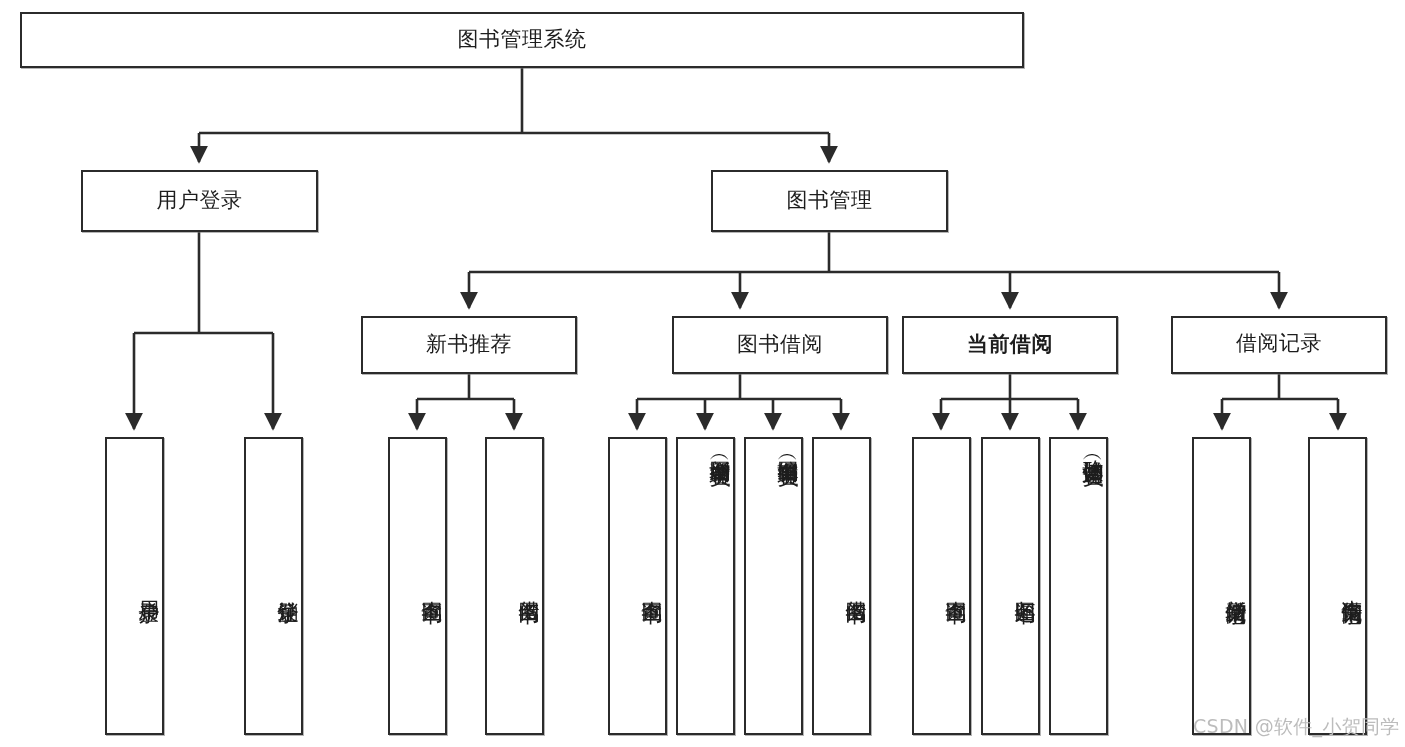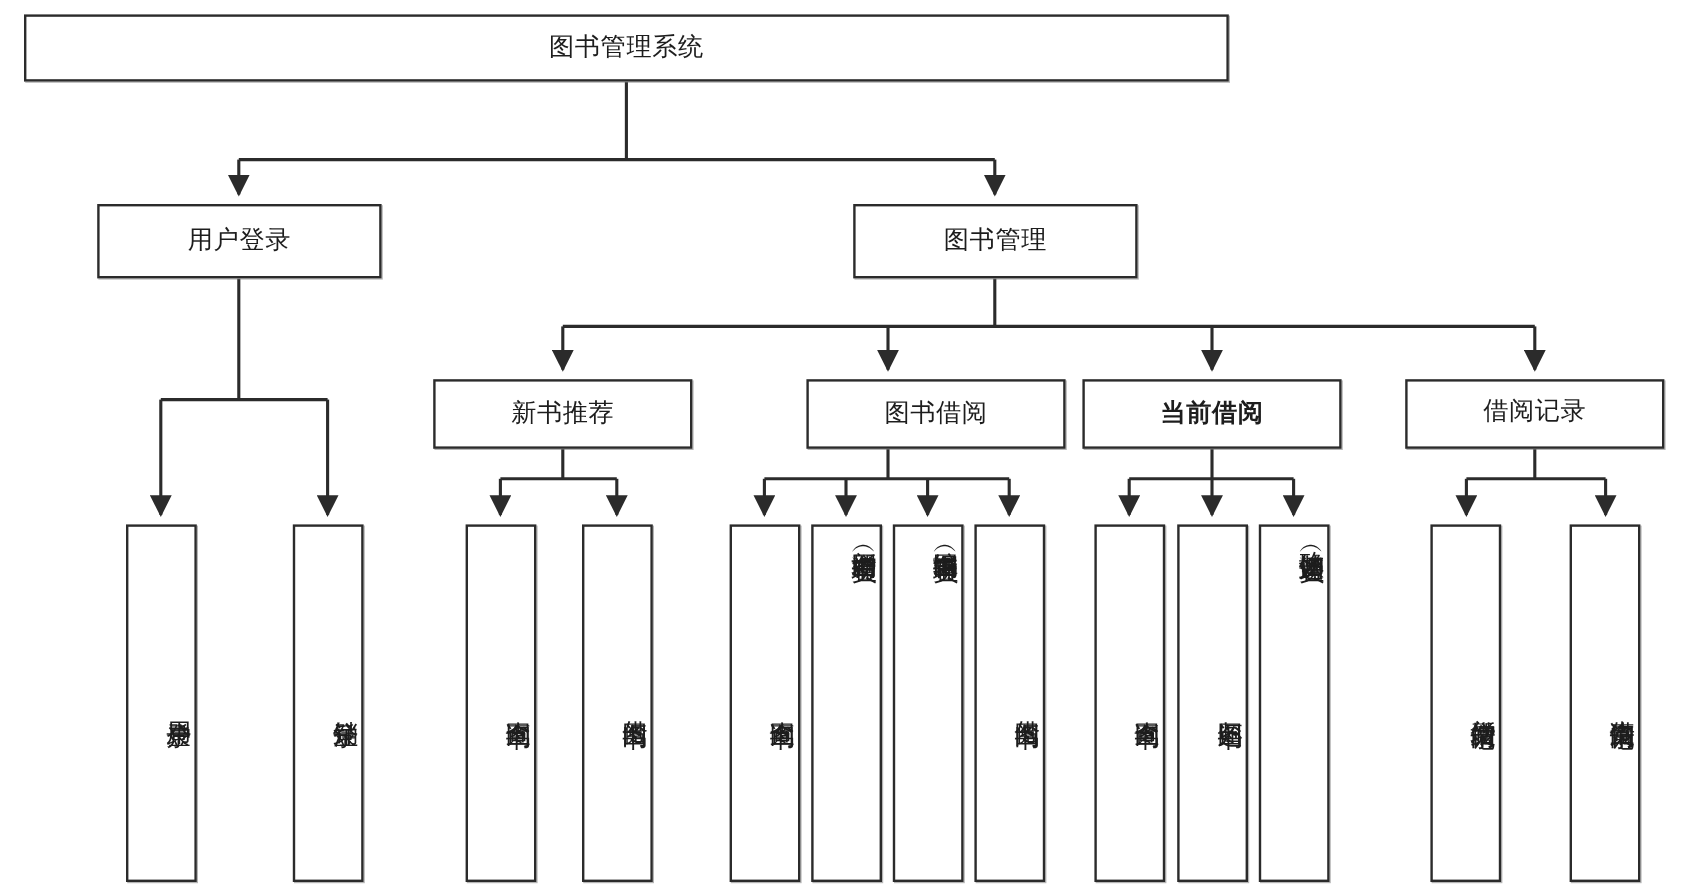--- a/index.html
+++ b/index.html
@@ -194,13 +194,14 @@
     <span class="lbl">确认归还（管理员）</span>
   </div>
 
   <div class="node leaf mid" style="left:1192px; top:437px; width:59px; height:298px;">
     <span class="lbl">新增借阅记录</span>
   </div>
   <div class="node leaf mid" style="left:1308px; top:437px; width:59px; height:298px;">
     <span class="lbl">查询借阅记录</span>
   </div>
 
+  <div class="watermark">CSDN @软件_小贺同学</div>
 </div>
 
 </body></html>

